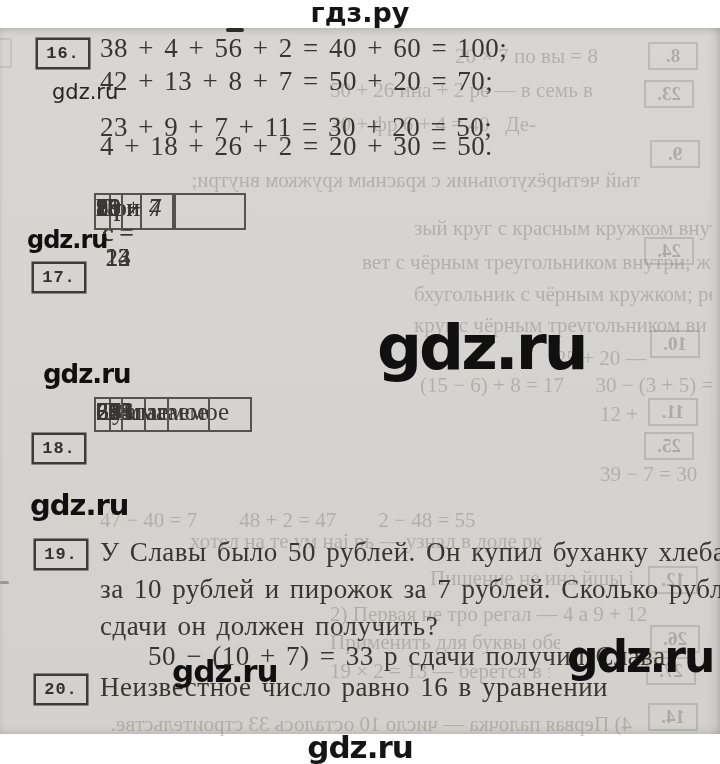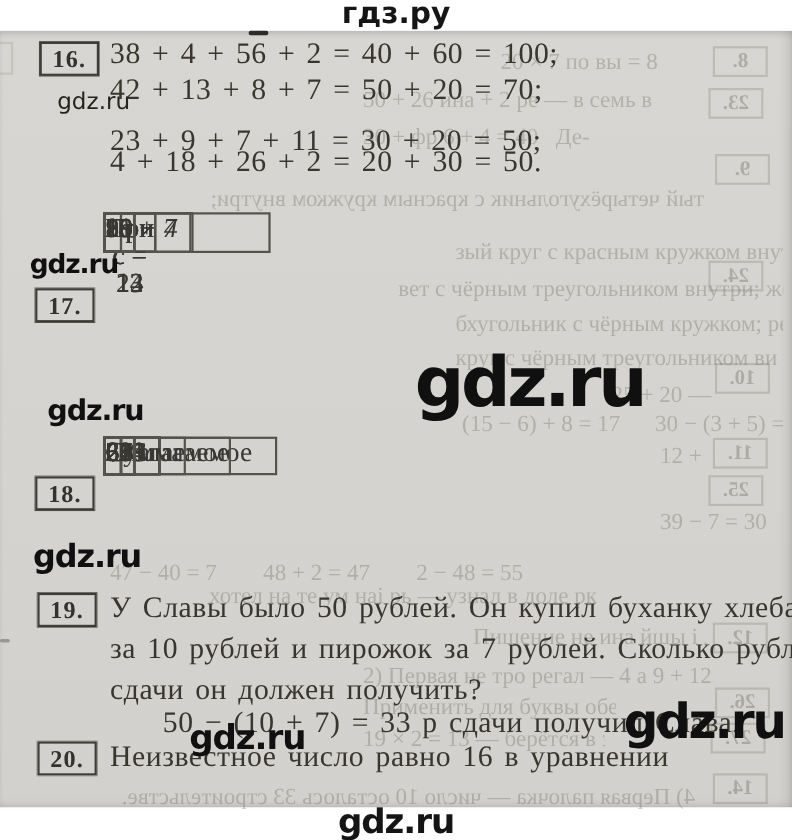--- a/index.html
+++ b/index.html
@@ -25,22 +25,22 @@
   }
   .scan *{position:absolute;}
   
   .eq,.txt{
     left:100px;font-size:27px;color:#38362f;white-space:pre;
     letter-spacing:.5px;word-spacing:3px;line-height:30px;z-index:3;
   }
   .nbox{
     width:50px;height:27px;border:2px solid #3e3c38;
     box-shadow:0 0 0 .6px #55534d;
-    font-weight:bold;font-size:22px;color:#34322e;text-align:center;
-    line-height:27px;letter-spacing:1px;background:transparent;z-index:3;
+    font-weight:bold;font-size:17px;color:#34322e;text-align:center;
+    line-height:27px;letter-spacing:1px;background:transparent;z-index:3;font-family:Liberation Mono, monospace;
   }
   table{
     border-collapse:collapse;font-family:"Liberation Serif",serif;
     font-size:25px;color:#3a3834;z-index:3;
   }
   td{border:2px solid #55534d;text-align:center;padding:0;line-height:1;}
   .t17 td{height:33px;}
   .t17 .c0{width:148px;} .t17 .c1{width:76px;} .t17 .c2{width:78px;}
   .t18 td{height:31px;}
   .t18 .c0{width:154px;} .t18 .cd{width:48px;}

